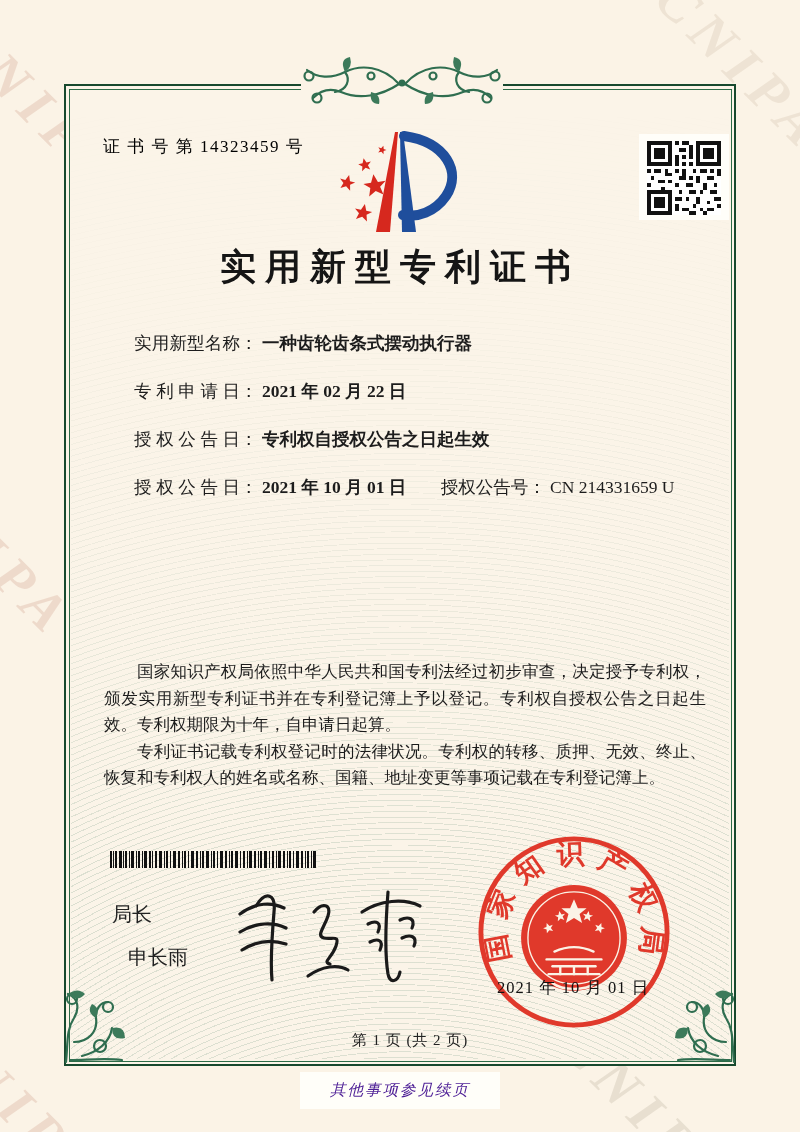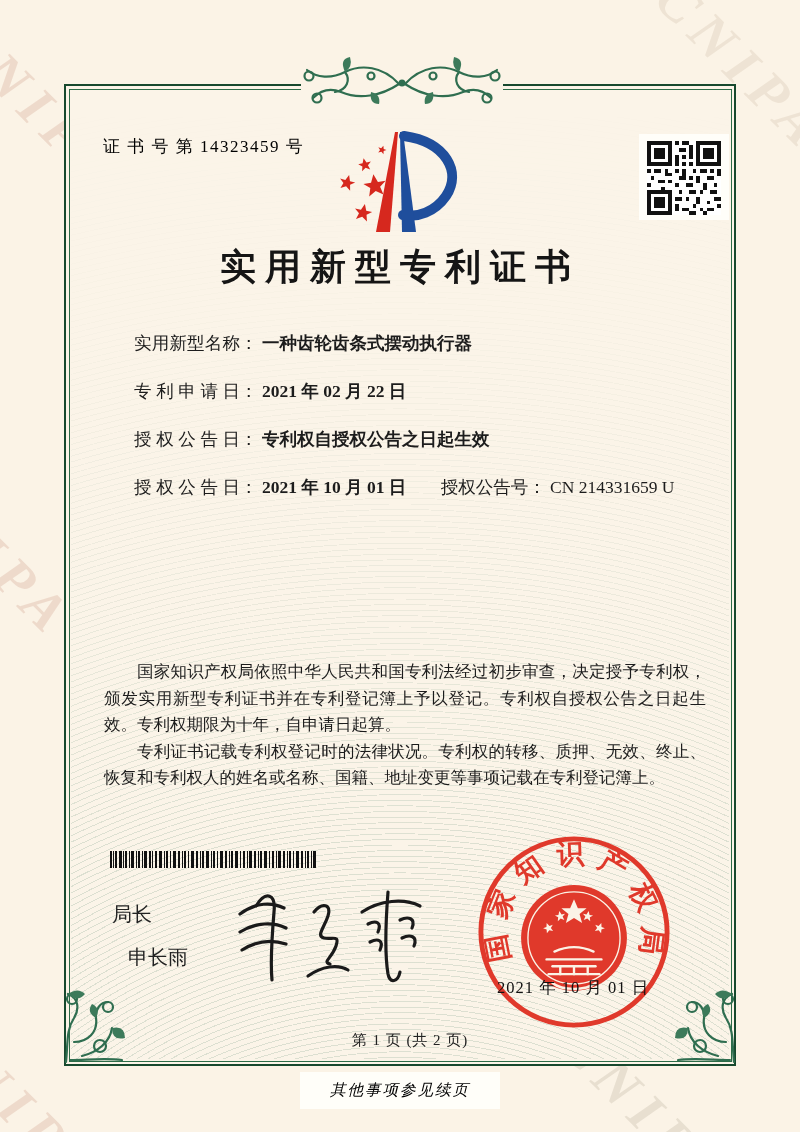--- a/index.html
+++ b/index.html
@@ -64,21 +64,21 @@
 
   .seal { position:absolute; left:476px; top:834px; z-index:6; }
   .sealdate { position:absolute; left:497px; top:977px; z-index:7;
               font-size:16.5px; letter-spacing:1px; color:#111; white-space:nowrap; }
 
   .pagination { position:absolute; left:64px; top:1031px; width:672px; text-align:center; z-index:5;
                 font-size:15px; color:#222; letter-spacing:1px;margin-left:10px; }
 
   .footer-note { position:absolute; left:50%; top:1072px; transform:translateX(-50%); z-index:5;
                  background:#fffef9; padding:8px 30px; font-size:15.5px; font-style:italic;
-                 letter-spacing:2px; color:#000000; white-space:nowrap; }
+                 letter-spacing:2px; color:#4c1d95; white-space:nowrap; }
 </style>
 </head>
 <body>
 
 <div class="page">
 
   <div class="wm wm1">CNIPA</div>
   <div class="wm wm2">CNIPA</div>
   <div class="wm wm3">CNIPA</div>
   <div class="wm wm4">CNIPA</div>

